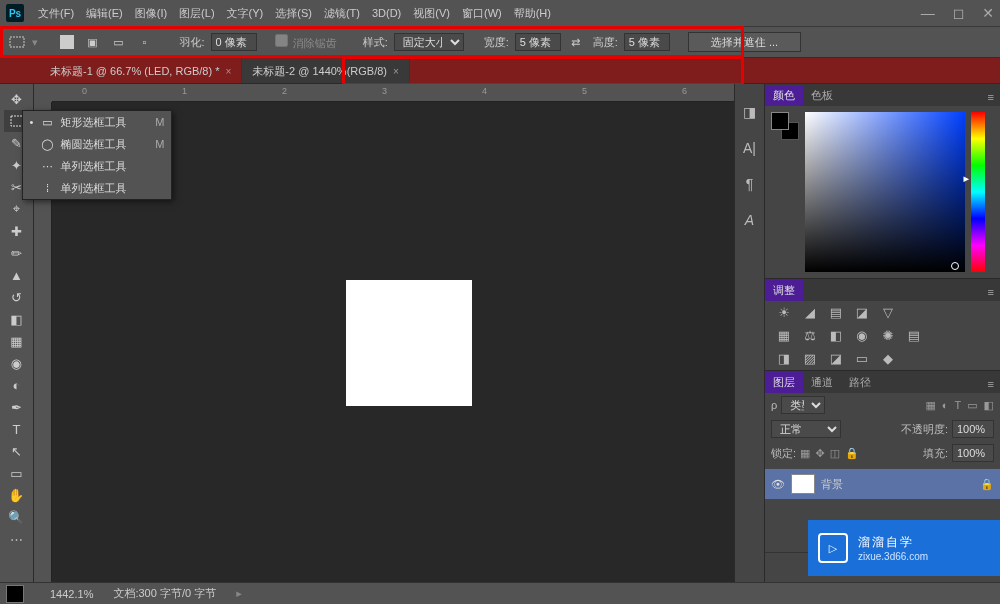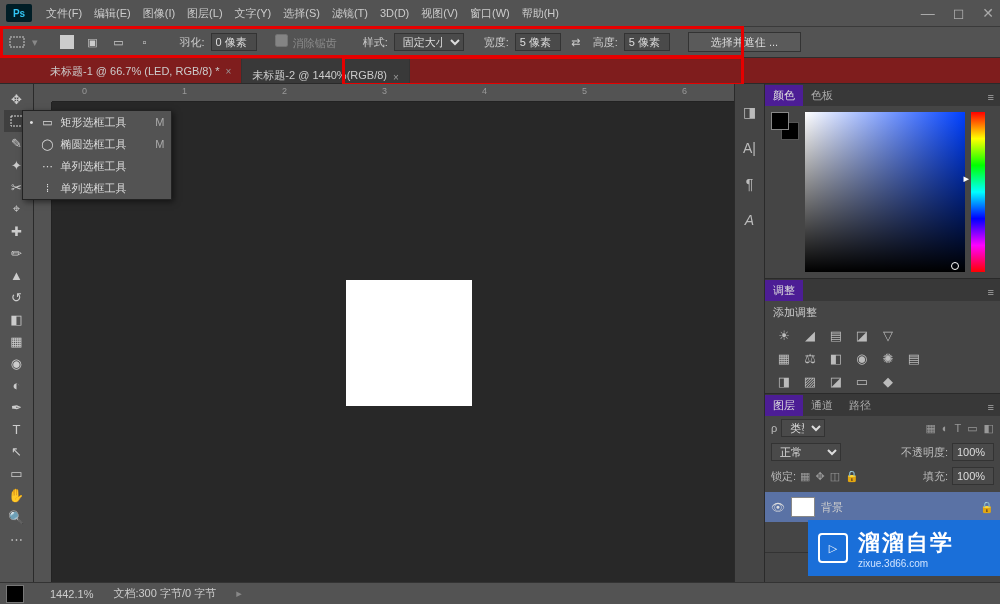--- a/index.html
+++ b/index.html
@@ -1,34 +1,34 @@
 <!DOCTYPE html>
 <html><head>
 <meta charset="utf-8">
 <style>
 * { margin: 0; padding: 0; box-sizing: border-box; font-family: "Microsoft YaHei", "SimSun", sans-serif; }
 body { background: #535353; width: 1000px; height: 604px; overflow: hidden; color: #ccc; font-size: 11px; position: relative; }
 
 .titlebar { height: 26px; background: #535353; display: flex; align-items: center; padding: 0 6px; }
-.titlebar .ps-logo { width: 26px; height: 18px; background: #001d26; color: #31c5f4; font-weight: bold; font-size: 10px; display: flex; align-items: center; justify-content: center; border-radius: 2px; margin-right: 8px; }
+.titlebar .ps-logo { width: 18px; height: 18px; background: #001d26; color: #31c5f4; font-weight: bold; font-size: 10px; display: flex; align-items: center; justify-content: center; border-radius: 2px; margin-right: 8px; }
 .titlebar .menu-item { color: #ccc; padding: 0 6px; cursor: default; }
 .titlebar .window-controls { margin-left: auto; display: flex; gap: 18px; color: #aaa; font-size: 14px; }
 
 .optbar { height: 32px; background: #535353; display: flex; align-items: center; padding: 0 6px; gap: 4px; border-top: 1px solid #3a3a3a; border-bottom: 1px solid #2e2e2e; position: relative; }
 .ico-btn { width: 22px; height: 22px; display: flex; align-items: center; justify-content: center; color: #ccc; }
 .ico-fill { width: 14px; height: 14px; background: #ccc; }
 .optbar .lbl { color: #ccc; margin: 0 2px; }
 .optbar .inp { background: #4a4a4a; border: 1px solid #333; color: #ddd; height: 18px; padding: 0 4px; font-size: 11px; }
 .optbar .btn { background: #5a5a5a; border: 1px solid #333; color: #ddd; height: 20px; padding: 0 22px; font-size: 11px; }
 .optbar select.inp { width: 70px; }
 .redbox { position: absolute; border: 3px solid #e60000; pointer-events: none; }
 
 .tabs-row { height: 26px; background: #7f1d1d; display: flex; align-items: flex-end; padding-left: 40px; border-bottom: 1px solid #2a2a2a; }
 .doc-tab { height: 24px; padding: 0 10px; display: flex; align-items: center; color: #ccc; font-size: 11px; gap: 6px; border-right: 1px solid #333; }
-.doc-tab.active { background: #393939; align-items: flex-end; }
+.doc-tab.active { background: #393939; }
 .doc-tab .x { color: #999; font-size: 10px; }
 
 .workspace { position: absolute; top: 84px; bottom: 22px; left: 0; right: 0; display: flex; }
 .tools-col { width: 34px; background: #535353; border-right: 1px solid #2a2a2a; display: flex; flex-direction: column; align-items: center; padding-top: 4px; gap: 0; }
 .tool { width: 26px; height: 22px; display: flex; align-items: center; justify-content: center; color: #ccc; font-size: 13px; }
 .tool.sel { background: #3f3f3f; }
 .tool svg { stroke: #ccc; fill: none; }
 
 .canvas-area { flex: 1; background: #282828; position: relative; }
 .ruler-h { position: absolute; top: 0; left: 18px; right: 0; height: 18px; background: #535353; border-bottom: 1px solid #222; color: #999; font-size: 9px; }
@@ -70,21 +70,21 @@
 .fg-bg-mini { width: 18px; height: 18px; background: #000; border: 1px solid #777; margin-right: 6px; }
 
 .tool-flyout { position: absolute; top: 0px; left: 18px; width: 150px; background: #535353; border: 1px solid #222; box-shadow: 2px 2px 6px rgba(0,0,0,.5); z-index: 20; }
 .fly-item { display: flex; align-items: center; height: 22px; padding: 0 6px; color: #ddd; font-size: 11px; gap: 6px; }
 .fly-item .dot { width: 6px; text-align: center; }
 .fly-item .sc { margin-left: auto; color: #aaa; }
 .fly-item .ico { width: 14px; text-align: center; }
 
 .watermark { position: absolute; right: -1px; bottom: 28px; width: 193px; height: 56px; background: #1a6fd9; color: #fff; display: flex; align-items: center; padding: 0 10px; gap: 10px; z-index: 30; }
 .watermark .play { width: 30px; height: 30px; border: 2px solid #fff; border-radius: 4px; display: flex; align-items: center; justify-content: center; }
-.watermark .txt .big { font-size: 22px; font-weight: bold; letter-spacing: 2px; }
+.watermark .txt .big { font-size: 12px; font-weight: normal; letter-spacing: 2px; }
 .watermark .txt .small { font-size: 10px; color: #cfe3ff; }
 </style>
 </head>
 <body>
 
 <div class="titlebar">
   <div class="ps-logo">Ps</div>
   <span class="menu-item">文件(F)</span>
   <span class="menu-item">编辑(E)</span>
   <span class="menu-item">图像(I)</span>
@@ -249,21 +249,20 @@
         </div>
         <div class="hue-bar"></div>
       </div>
     </div>
 
     <div class="adjust-panel">
       <div class="panel-tabs">
         <div class="panel-tab on">调整</div>
         <div style="margin-left:auto;padding:3px 6px;color:#aaa">≡</div>
       </div>
-      <div class="adj-title">添加调整</div>
       <div class="adj-icons">
         <span>☀</span>
         <span>◢</span>
         <span>▤</span>
         <span>◪</span>
         <span>▽</span>
       </div>
       <div class="adj-icons">
         <span>▦</span>
         <span>⚖</span>

